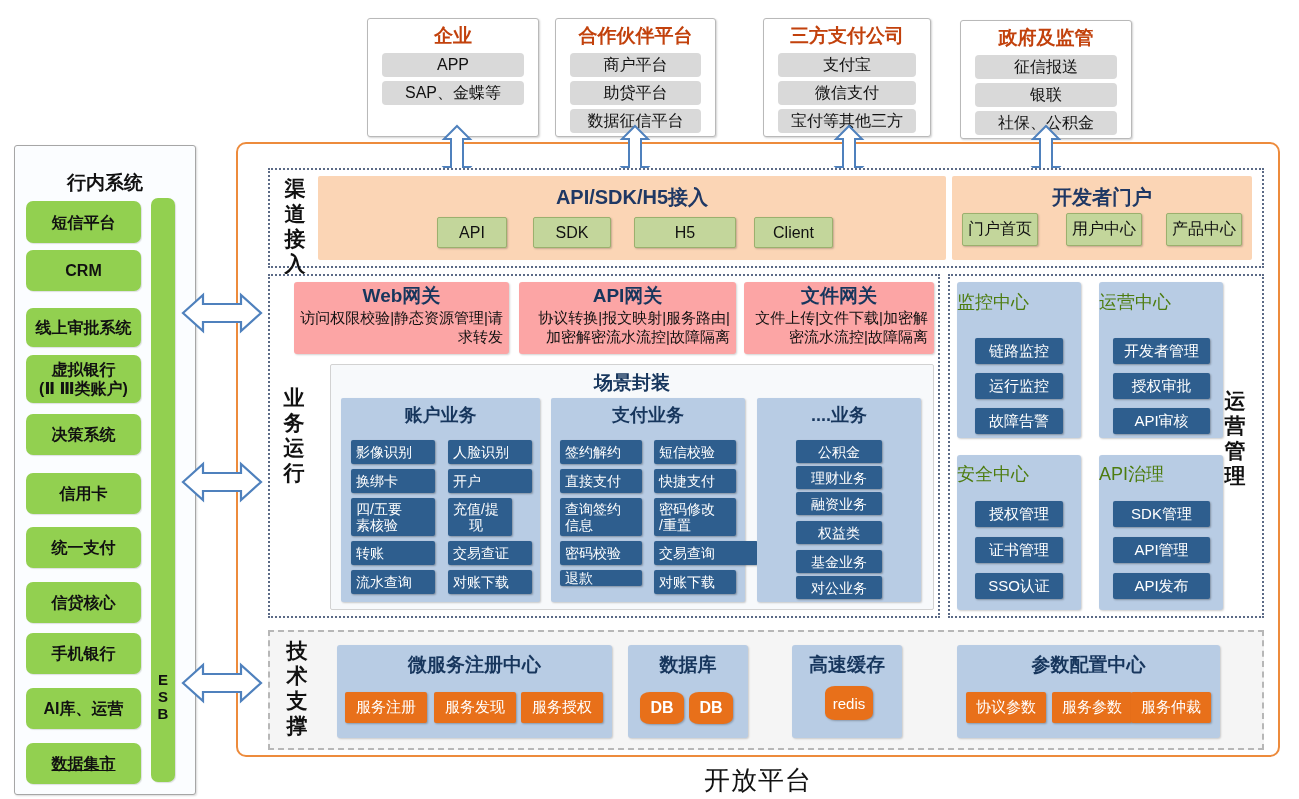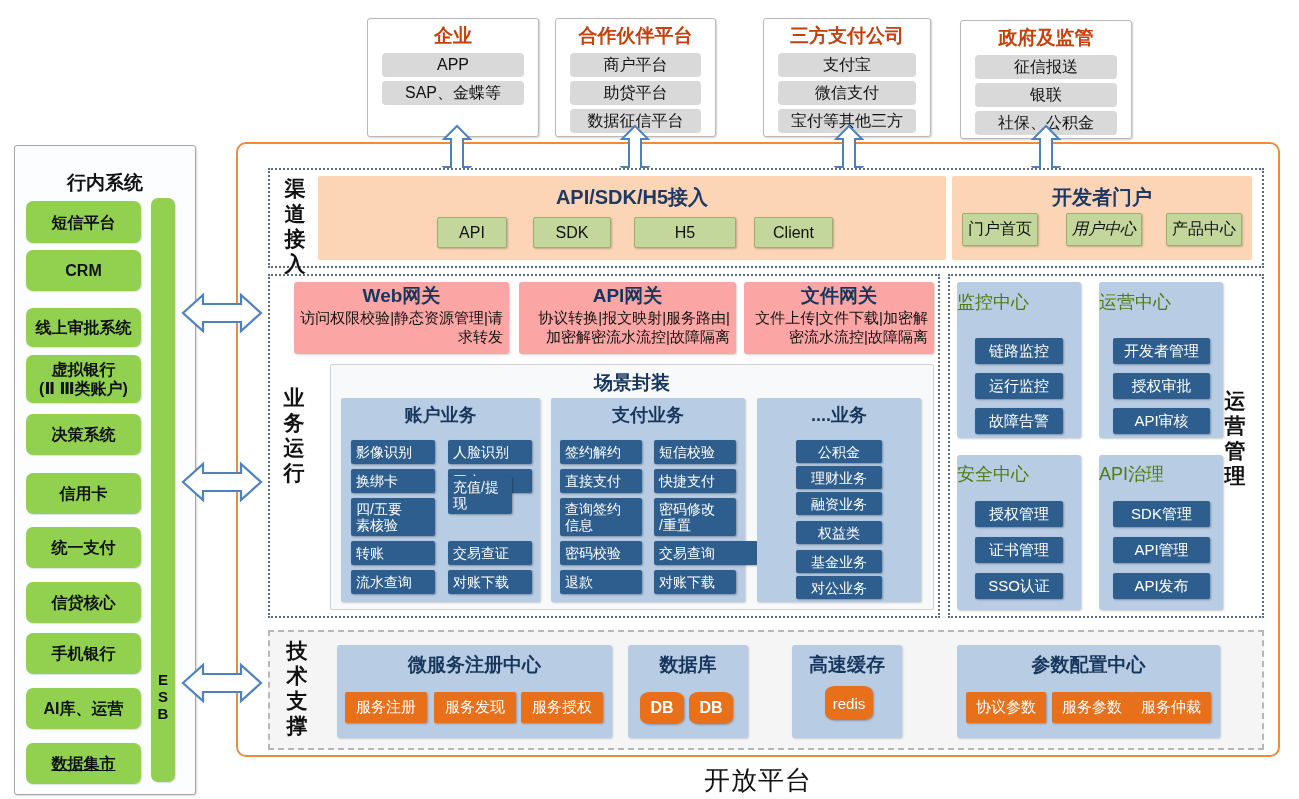--- a/index.html
+++ b/index.html
@@ -210,21 +210,21 @@
   <div class="abs chan-box" style="left:318px;top:176px;width:628px;height:84px;"></div>
   <div class="abs chan-title" style="left:318px;top:184px;width:628px;height:26px;">API/SDK/H5接入</div>
   <div class="abs green-chip" style="left:437px;top:217px;width:70px;height:31px;">API</div>
   <div class="abs green-chip" style="left:533px;top:217px;width:78px;height:31px;">SDK</div>
   <div class="abs green-chip" style="left:634px;top:217px;width:102px;height:31px;">H5</div>
   <div class="abs green-chip" style="left:754px;top:217px;width:79px;height:31px;">Client</div>
 
   <div class="abs chan-box" style="left:952px;top:176px;width:300px;height:84px;"></div>
   <div class="abs chan-title" style="left:952px;top:184px;width:300px;height:26px;">开发者门户</div>
   <div class="abs green-chip" style="left:962px;top:213px;width:76px;height:33px;">门户首页</div>
-  <div class="abs green-chip" style="left:1066px;top:213px;width:76px;height:33px;font-style:italic;">用户中心</div>
+  <div class="abs green-chip" style="left:1066px;top:213px;width:76px;height:33px;">用户中心</div>
   <div class="abs green-chip" style="left:1166px;top:213px;width:76px;height:33px;">产品中心</div>
 
   <div class="abs dashed" style="left:268px;top:274px;width:672px;height:344px;"></div>
   <div class="abs vlabel" style="left:281px;top:385px;width:26px;height:120px;">业<br>务<br>运<br>行</div>
 
   <div class="abs gw" style="left:294px;top:282px;width:215px;height:72px;">
     <div class="gw-title">Web网关</div>
     <div class="gw-desc">访问权限校验|静态资源管理|请求转发</div>
   </div>
   <div class="abs gw" style="left:519px;top:282px;width:217px;height:72px;">
@@ -243,35 +243,35 @@
   <div class="abs biz-col-title" style="left:341px;top:402px;width:199px;height:26px;">账户业务</div>
   <div class="abs biz-chip" style="left:351px;top:440px;width:84px;height:24px;">影像识别</div>
   <div class="abs biz-chip" style="left:351px;top:469px;width:84px;height:24px;">换绑卡</div>
   <div class="abs biz-chip" style="left:351px;top:498px;width:84px;height:38px;">
       <span>四/五要<br>素核验</span>
     </div>
   <div class="abs biz-chip" style="left:351px;top:541px;width:84px;height:24px;">转账</div>
   <div class="abs biz-chip" style="left:351px;top:570px;width:84px;height:24px;">流水查询</div>
   <div class="abs biz-chip" style="left:448px;top:440px;width:84px;height:24px;">人脸识别</div>
   <div class="abs biz-chip" style="left:448px;top:469px;width:84px;height:24px;">开户</div>
-  <div class="abs biz-chip" style="left:448px;top:476px;width:64px;height:38px;">
+  <div class="abs biz-chip" style="left:448px;top:498px;width:64px;height:38px;text-align:center;">
       <span>充值/提<br>现</span>
     </div>
   <div class="abs biz-chip" style="left:448px;top:541px;width:84px;height:24px;">交易查证</div>
   <div class="abs biz-chip" style="left:448px;top:570px;width:84px;height:24px;">对账下载</div>
 
   <div class="abs biz-col" style="left:551px;top:398px;width:194px;height:204px;"></div>
   <div class="abs biz-col-title" style="left:551px;top:402px;width:194px;height:26px;">支付业务</div>
   <div class="abs biz-chip" style="left:560px;top:440px;width:82px;height:24px;">签约解约</div>
   <div class="abs biz-chip" style="left:560px;top:469px;width:82px;height:24px;">直接支付</div>
   <div class="abs biz-chip" style="left:560px;top:498px;width:82px;height:38px;">
       <span>查询签约<br>信息</span>
     </div>
   <div class="abs biz-chip" style="left:560px;top:541px;width:82px;height:24px;">密码校验</div>
-  <div class="abs biz-chip" style="left:560px;top:570px;width:82px;height:24px;">退款</div>
+  <div class="abs biz-chip" style="left:560px;top:570px;width:82px;height:16px;">退款</div>
   <div class="abs biz-chip" style="left:654px;top:440px;width:82px;height:24px;">短信校验</div>
   <div class="abs biz-chip" style="left:654px;top:469px;width:82px;height:24px;">快捷支付</div>
   <div class="abs biz-chip" style="left:654px;top:498px;width:82px;height:38px;">
       <span>密码修改<br>/重置</span>
     </div>
   <div class="abs biz-chip" style="left:654px;top:541px;width:104px;height:24px;">交易查询</div>
   <div class="abs biz-chip" style="left:654px;top:570px;width:82px;height:24px;">对账下载</div>
 
   <div class="abs biz-col" style="left:757px;top:398px;width:164px;height:204px;"></div>
   <div class="abs biz-col-title" style="left:757px;top:402px;width:164px;height:26px;">....业务</div>

